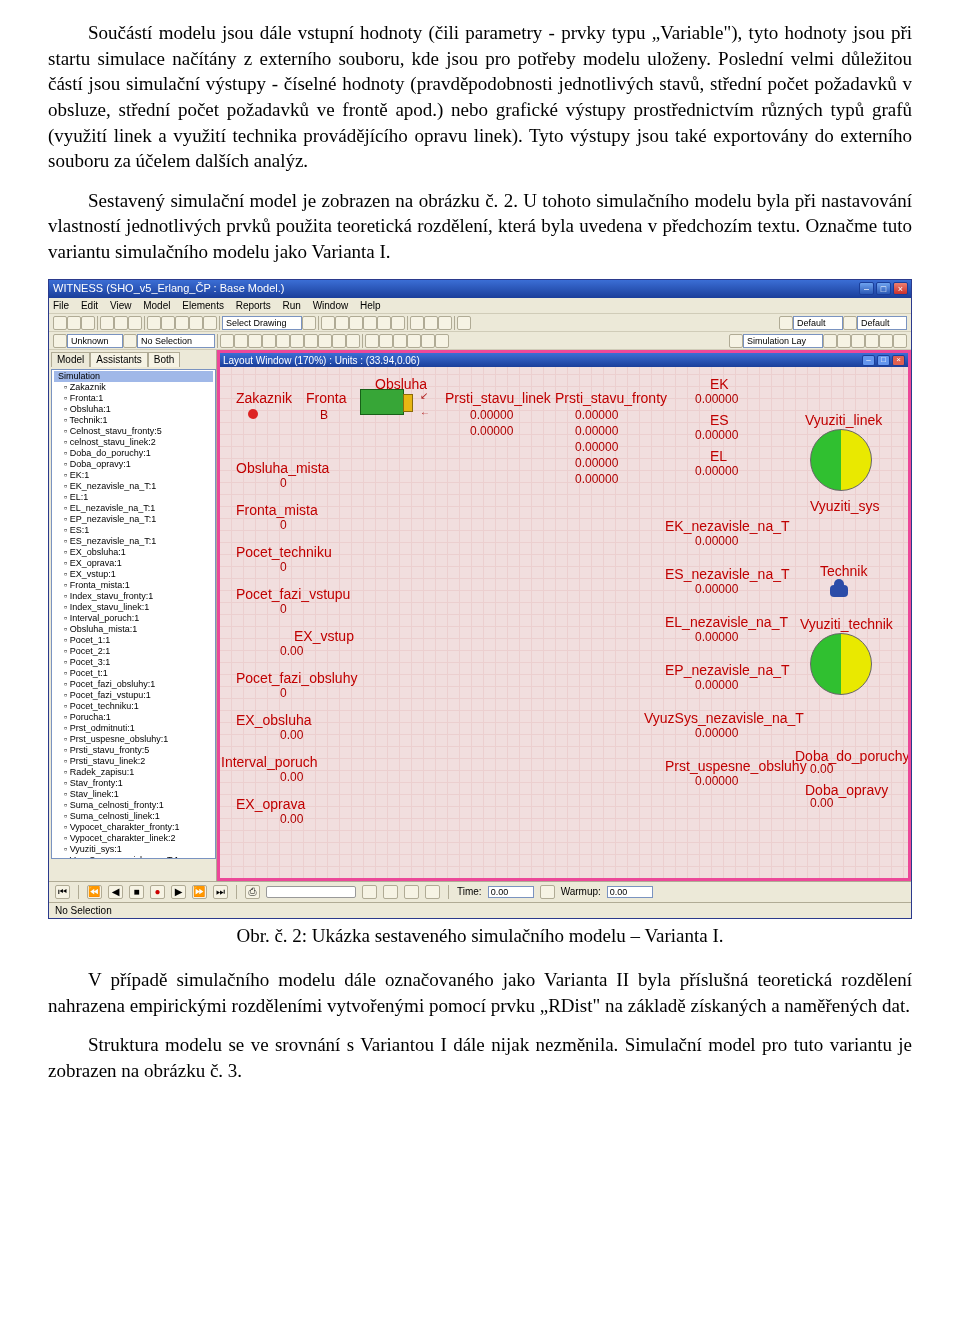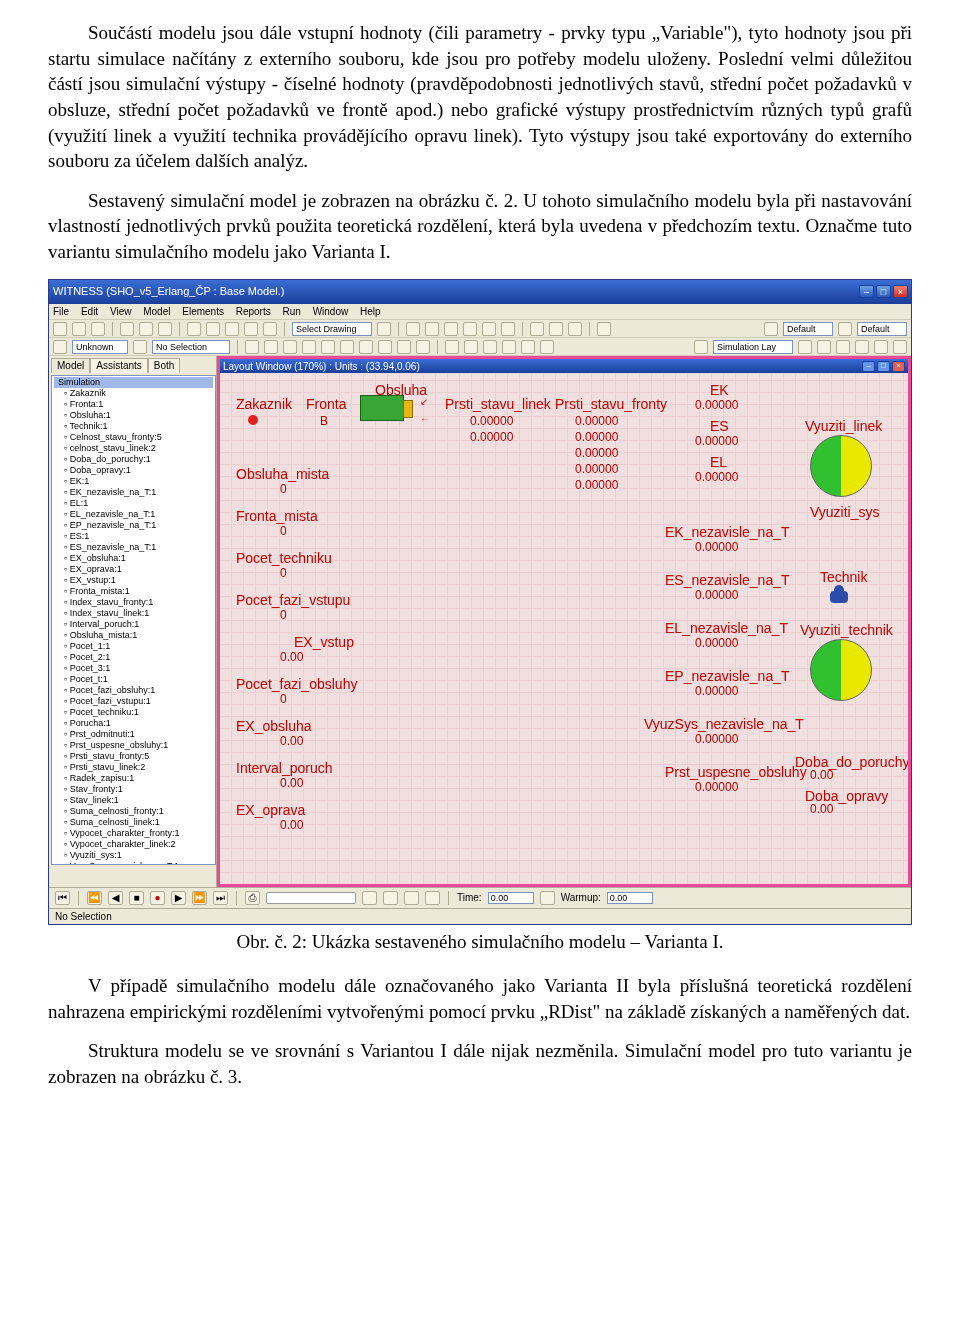--- a/index.html
+++ b/index.html
@@ -20,21 +20,21 @@
   .shot {
     width: 864px;
     margin: 6px auto 2px auto;
     border: 1px solid #2b3a8c;
     background: #ece9d8;
     font-family: Tahoma, Arial, sans-serif;
     font-size: 10px;
     color: #000;
   }
   .titlebar {
-    height: 24px;
+    height: 18px;
     background: linear-gradient(#3b6ed5, #1a3e9a);
     color: #fff;
     display: flex;
     align-items: center;
     padding: 0 3px 0 4px;
     font-size: 11px;
   }
   .titlebar .sp { flex: 1; }
   .wbtn { width: 15px; height: 13px; background: linear-gradient(#6ea3ef,#2b58b5); border: 1px solid #1a3e9a; margin-left: 2px; display: flex; align-items: center; justify-content: center; color:#fff; font-size:9px; border-radius:2px;}
   .wbtn.close { background: linear-gradient(#f08070,#c9302c); }
@@ -45,21 +45,20 @@
     color:#000;
     border-bottom: 1px solid #d0ccb8;
   }
   .menubar span { margin-right: 9px; }
   .toolbar {
     background: #ece9d8;
     padding: 2px 4px;
     border-bottom: 1px solid #d0ccb8;
     display: flex;
     align-items: center;
-    gap: 5px;
     height: 18px;
   }
   .tbtn { width: 14px; height: 14px; border: 1px solid #b0ab95; background: #f6f3e4; border-radius:2px;}
   .sep { width:1px; height:14px; background:#b0ab95; margin:0 2px;}
   .toolbar .wide { width: 80px; height:14px; border:1px solid #7a93c0; background:#fff; font-size:9px; padding:0 3px; display:flex; align-items:center; overflow:hidden;}
   .body-area { display: flex; background:#ec4899; }
   
   .tree-pane {
     width: 168px;
     border-right: 1px solid #b0ab95;
@@ -345,21 +344,21 @@
           <span class="lbl" style="left: 16px; top: 176px;">Pocet_techniku</span>
           <span class="val" style="left: 60px; top: 192px;">0</span>
           <span class="lbl" style="left: 16px; top: 218px;">Pocet_fazi_vstupu</span>
           <span class="val" style="left: 60px; top: 234px;">0</span>
           <span class="lbl" style="left: 30px; top: 260px; margin-left: 44px;">EX_vstup</span>
           <span class="val" style="left: 60px; top: 276px;">0.00</span>
           <span class="lbl" style="left: 16px; top: 302px;">Pocet_fazi_obsluhy</span>
           <span class="val" style="left: 60px; top: 318px;">0</span>
           <span class="lbl" style="left: 16px; top: 344px;">EX_obsluha</span>
           <span class="val" style="left: 60px; top: 360px;">0.00</span>
-          <span class="lbl" style="left: 16px; top: 386px;">Interval_poruch</span>
+          <span class="lbl" style="left: 1px; top: 386px;">Interval_poruch</span>
           <span class="val" style="left: 60px; top: 402px;">0.00</span>
           <span class="lbl" style="left: 16px; top: 428px;">EX_oprava</span>
           <span class="val" style="left: 60px; top: 444px;">0.00</span>
           <span class="lbl" style="left: 445px; top: 150px;">EK_nezavisle_na_T</span>
           <span class="val" style="left: 475px; top: 166px;">0.00000</span>
           <span class="lbl" style="left: 445px; top: 198px;">ES_nezavisle_na_T</span>
           <span class="val" style="left: 475px; top: 214px;">0.00000</span>
           <span class="lbl" style="left: 445px; top: 246px;">EL_nezavisle_na_T</span>
           <span class="val" style="left: 475px; top: 262px;">0.00000</span>
           <span class="lbl" style="left: 445px; top: 294px;">EP_nezavisle_na_T</span>

